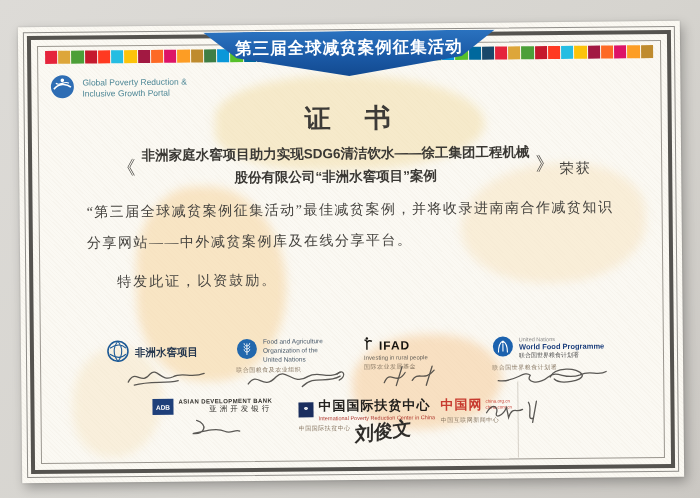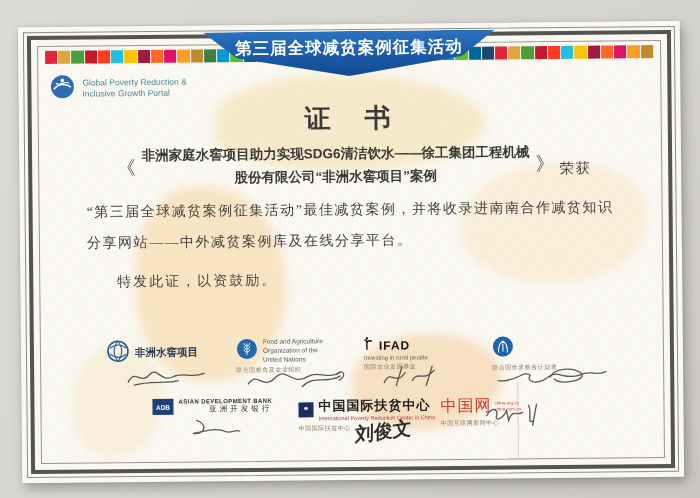--- a/index.html
+++ b/index.html
@@ -76,21 +76,21 @@
   .adb-cn{font-size:7.5px;color:#33312d;letter-spacing:3px;text-align:right;}
 
   .org-iprcc{left:256px;width:160px;}
   .iprcc-box{width:15px;height:15px;background:#1b2e5e;background-image:radial-gradient(circle at 50% 40%,rgba(255,255,255,.85) 0 1.5px,transparent 2px);}
   .iprcc-cn{font-size:13px;font-weight:bold;color:#23211e;letter-spacing:1px;}
   .iprcc-en{font-size:5.5px;color:#b03a30;font-family:"Liberation Sans",sans-serif;}
   .iprcc-row{display:flex;align-items:flex-start;gap:4px;margin-top:1px;}
   .sig-name{font-size:19px;font-weight:bold;color:#2f2d2a;transform:rotate(-7deg) skewX(-8deg);display:inline-block;line-height:1;}
 
   .org-cnet{left:398px;width:130px;}
-  .cnet-cn{font-size:16px;font-weight:normal;color:#c73a2e;letter-spacing:1px;text-align:right;}
+  .cnet-cn{font-size:13px;font-weight:bold;color:#c73a2e;letter-spacing:1px;text-align:right;}
   .cnet-urls{font-size:4.5px;color:#c73a2e;line-height:1.3;font-family:"Liberation Sans",sans-serif;}
   .cnet-head{display:flex;align-items:center;gap:3px;}
 
   .crease{position:absolute;left:475px;top:338px;bottom:0;width:1px;background:rgba(120,108,92,.28);}
 </style>
 </head>
 <body>
 
 <div class="photo">
   <div class="paper">
@@ -255,20 +255,25 @@
 
           <div class="org org-wfp">
             <div class="org-head">
               <span>
                 <svg width="22" height="22" viewBox="0 0 22 22">
                   <circle cx="11" cy="11" r="10" fill="#1c62ae"></circle>
                   <path d="M6.5,17 C6.5,9.5 9,6.5 11,5.5 M15.5,17 C15.5,9.5 13,6.5 11,5.5 M11,16 V8" stroke="#fff" fill="none" stroke-width="1.1"></path>
                   <circle cx="11" cy="6.6" r="1" fill="#fff"></circle>
                 </svg>
               </span>
+              <span>
+                <div class="wfp-un">United Nations</div>
+                <div class="wfp-name">World Food Programme</div>
+                <div class="wfp-cn">联合国世界粮食计划署</div>
+              </span>
             </div>
             <div class="org-sub">联合国世界粮食计划署</div>
             <svg class="sig" width="116" height="26" viewBox="0 0 116 26" style="margin-left:2px;margin-top:-9px;">
               <path d="M4,17 C20,20 30,6 36,12 C31,19 44,22 54,14 C64,6 70,18 86,12 C96,7 104,14 112,9"></path>
               <path d="M56,14 C60,4 84,4 88,12 C90,18 66,22 60,16"></path>
             </svg>
           </div>
         </div>
 
         <div class="orgs-row2">

